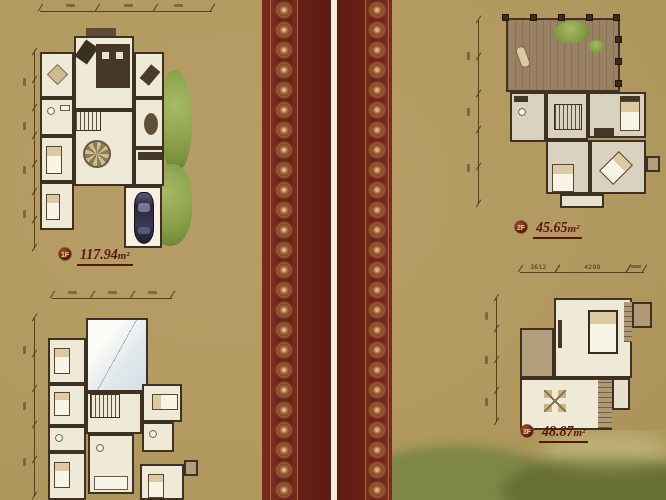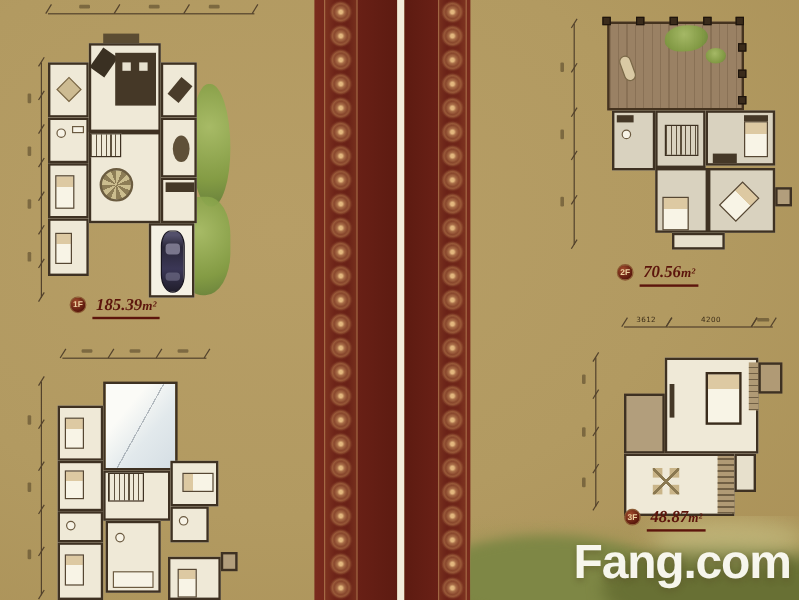--- a/index.html
+++ b/index.html
@@ -129,21 +129,21 @@
     <div class="room" style="left:106px;top:144px;width:30px;height:38px;">
       <span class="dark" style="left:2px;top:2px;width:24px;height:8px;"></span>
     </div>
     <div class="room" style="left:96px;top:182px;width:38px;height:62px;background:#f5f1e4;">
       <span class="car" style="left:8px;top:4px;width:20px;height:52px;"></span>
     </div>
   </div>
 
   <div class="flabel" style="left:58px;top:247px;">
     <span class="badge">1F</span>
-    <span class="areatxt"><span>185.39</span><span class="unit">m²</span></span>
+    <span class="areatxt"><span>117.94</span><span class="unit">m²</span></span>
   </div>
 
   <div class="a" style="left:28px;top:282px;width:232px;height:218px;">
     <div class="hdim" style="left:24px;top:16px;width:120px;">
         <i style="left: calc(0% - 4px);"></i>
         <i style="left: calc(33.3333% - 4px);"></i>
         <i style="left: calc(66.6667% - 4px);"></i>
         <i style="left: calc(100% - 4px);"></i>
       </div>
     <div class="sm" style="left:40px;top:9px;width:9px;height:3px;"></div>
@@ -243,21 +243,21 @@
     </div>
     <div class="room roomg" style="left:128px;top:132px;width:56px;height:54px;">
       <span class="bed" style="left:14px;top:12px;width:20px;height:28px;transform:rotate(45deg);"></span>
     </div>
     <div class="balc" style="left:98px;top:186px;width:44px;height:14px;"></div>
     <div class="balc" style="left:184px;top:148px;width:14px;height:16px;background:#b29e7c;"></div>
   </div>
 
   <div class="flabel" style="left:514px;top:220px;">
     <span class="badge">2F</span>
-    <span class="areatxt"><span>70.56</span><span class="unit">m²</span></span>
+    <span class="areatxt"><span>45.65</span><span class="unit">m²</span></span>
   </div>
 
   <div class="a" style="left:478px;top:260px;width:188px;height:172px;">
     <div class="hdim" style="left:42px;top:12px;width:37px;">
         <i style="left: calc(0% - 4px);"></i>
         <i style="left: calc(100% - 4px);"></i>
       </div>
     <div class="hdim" style="left:79px;top:12px;width:71px;">
         <i style="left: calc(0% - 4px);"></i>
         <i style="left: calc(100% - 4px);"></i>
@@ -306,16 +306,15 @@
     <div class="hill" style="left:110px;top:26px;width:200px;height:70px;background:#687034;filter:blur(6px);"></div>
     <div class="hill" style="left:150px;top:2px;width:130px;height:34px;background:#cfc98e;filter:blur(9px);opacity:.55;"></div>
   </div>
 
   <div class="flabel" style="left:520px;top:424px;">
     <span class="badge">3F</span>
     <span class="areatxt"><span>48.87</span><span class="unit">m²</span></span>
   </div>
 
   <div class="a" style="left:478px;top:436px;width:188px;height:62px;">
-    <span class="wm-en">Fang.com</span>
   </div>
 
 </div>
 
 </body></html>

